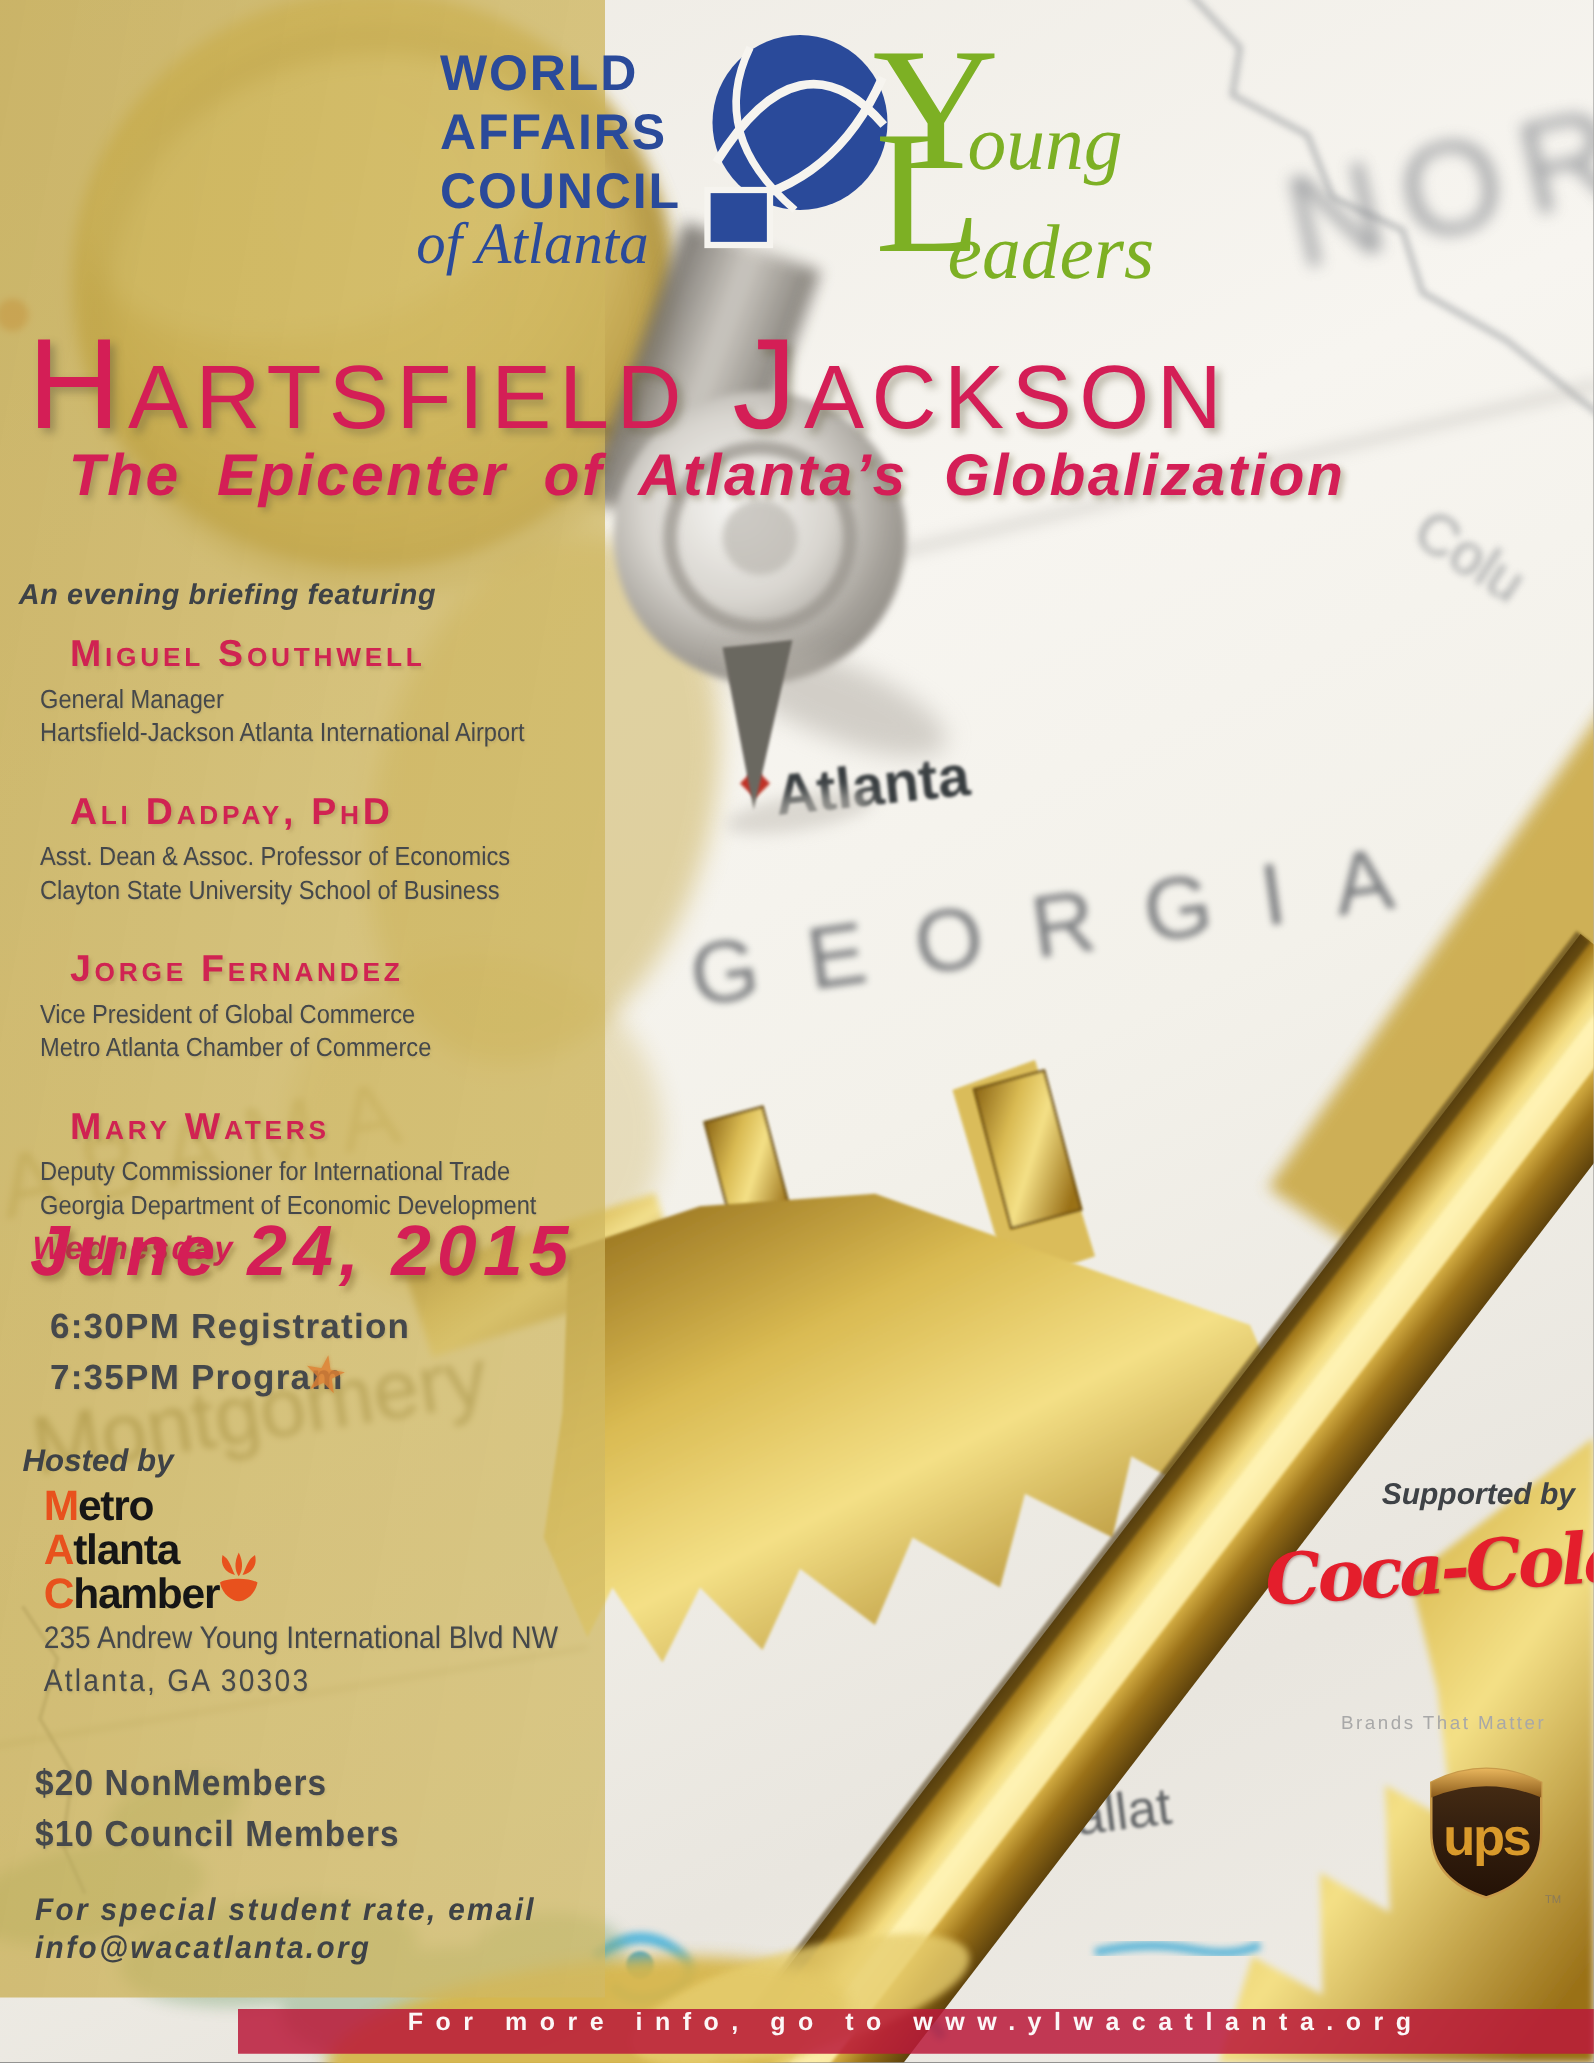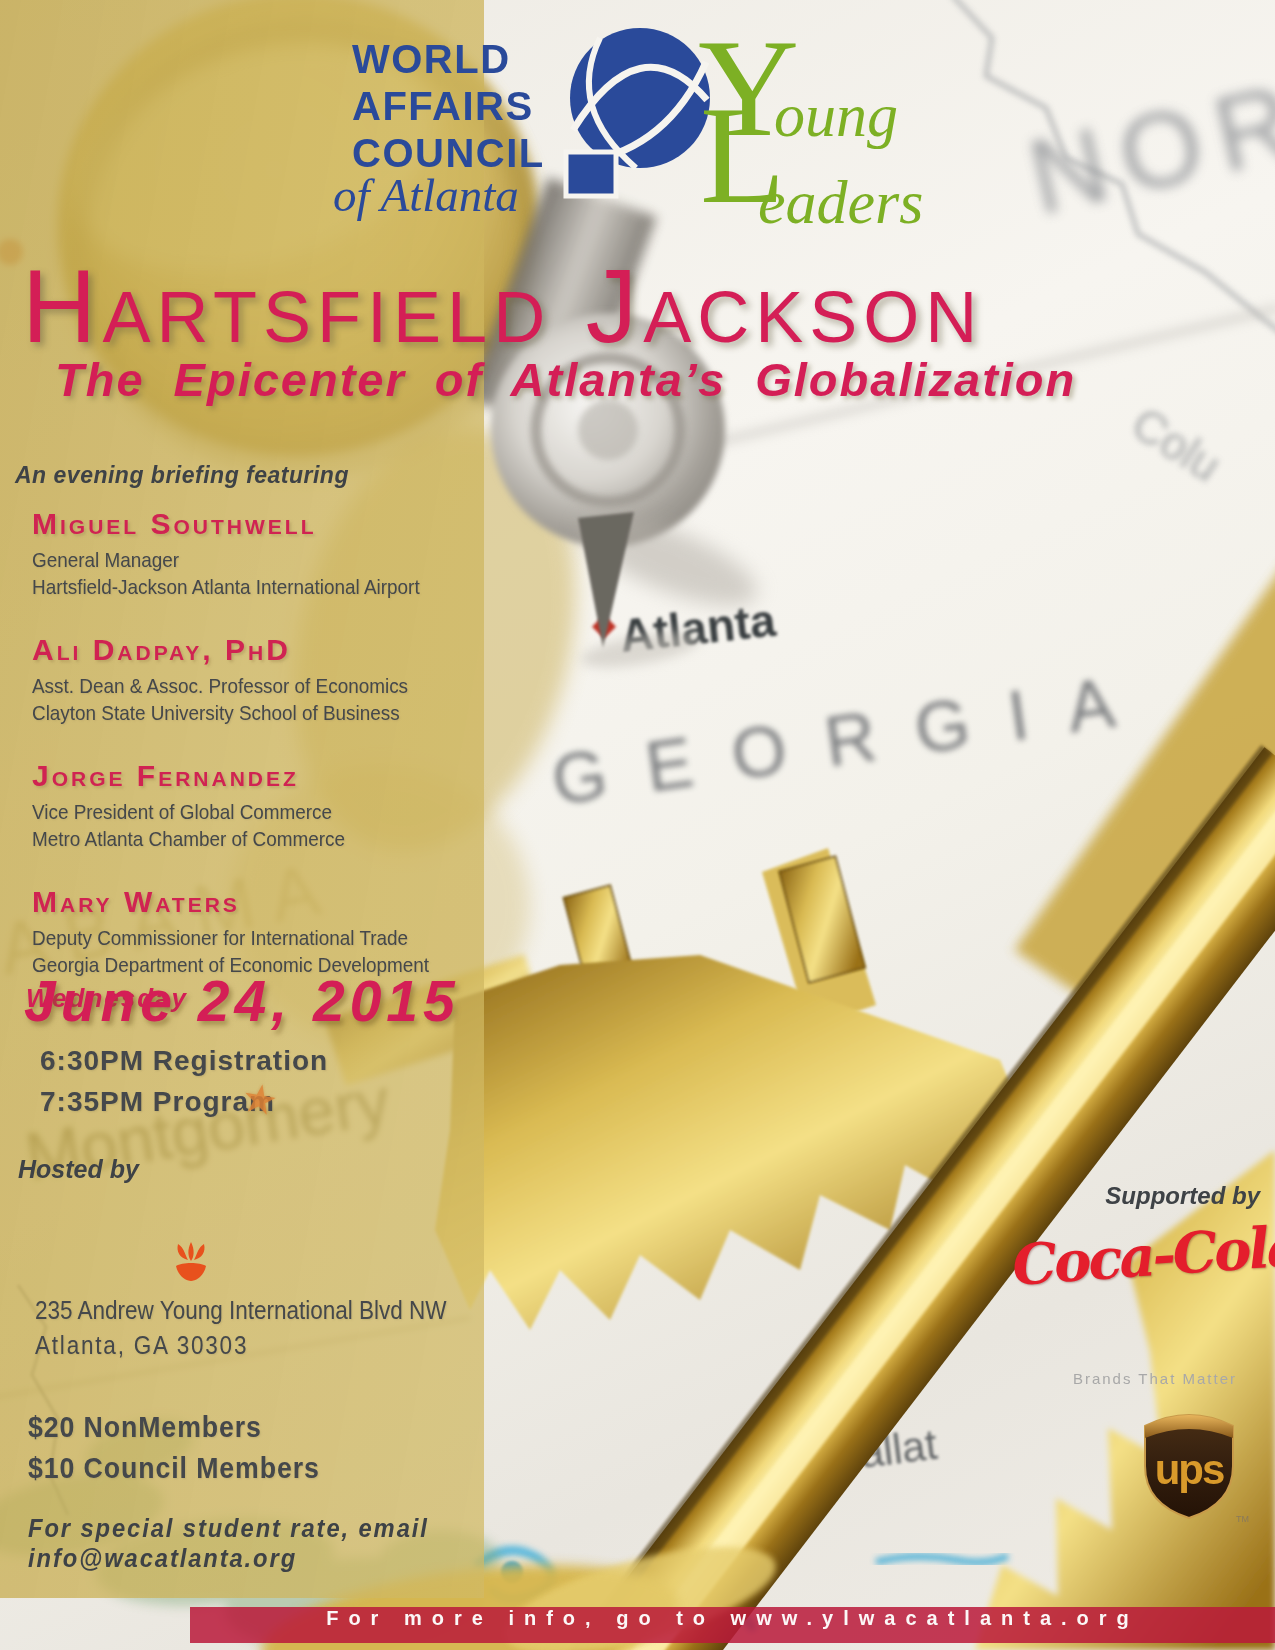--- a/index.html
+++ b/index.html
@@ -27,21 +27,21 @@
   .subtitle{
     font-size:47px;font-weight:bold;font-style:italic;letter-spacing:2px;word-spacing:14px;
     color:#d41e56;text-shadow:3px 3px 5px rgba(110,100,60,.4);
   }
   
   .intro{font-size:23px;font-weight:bold;font-style:italic;color:#3e4246;letter-spacing:.5px;}
   .speakers{position:absolute;left:15px;top:462px;width:640px;z-index:3;}
   .speaker{margin:0 0 33px 17px;}
   .speaker-name{
     font-size:30px;font-weight:bold;font-variant-caps:small-caps;letter-spacing:3px;
-    color:#d02352;margin-bottom:5px;text-shadow:2px 2px 3px rgba(140,120,70,.35);white-space:nowrap;
+    color:#d02352;margin-bottom:5px;text-shadow:2px 2px 3px rgba(140,120,70,.35);white-space:nowrap;margin-left:24px;
   }
   .speaker-line{
     font-size:21px;color:#45484b;line-height:27px;white-space:nowrap;
     transform:scaleX(.9);transform-origin:left;text-shadow:1px 1px 2px rgba(150,135,90,.3);
   }
   
   .day{font-size:26px;font-weight:bold;font-style:italic;letter-spacing:2px;color:#d41e56;text-shadow:2px 3px 4px rgba(120,95,40,.5);margin-top:45px;}
   .date{font-size:57px;font-weight:bold;font-style:italic;letter-spacing:5px;color:#d41e56;text-shadow:3px 4px 5px rgba(120,95,40,.5);}
   .time{font-size:28px;font-weight:bold;letter-spacing:1px;color:#45484b;text-shadow:1px 1px 2px rgba(150,135,90,.35);}
   .star{font-size:40px;color:#dd8033;opacity:.85;transform:rotate(10deg);text-shadow:0 0 3px rgba(200,120,40,.6);}
@@ -240,20 +240,25 @@
     </div>
   </div>
 
   <div class="abs day" style="left:26px;top:938px;">Wednesday</div>
   <div class="abs date" style="left:24px;top:968px;">June 24, 2015</div>
   <div class="abs time" style="left:40px;top:1045px;">6:30PM Registration</div>
   <div class="abs time" style="left:40px;top:1086px;">7:35PM Program</div>
   <span class="abs star" style="left:242px;top:1076px;">★</span>
 
   <div class="abs hosted" style="left:18px;top:1155px;">Hosted by</div>
+  <div class="abs" style="left:35px;top:1188px;">
+    <div class="mac-line"><span class="mac-i">M</span><span>etro</span></div>
+    <div class="mac-line"><span class="mac-i">A</span><span>tlanta</span></div>
+    <div class="mac-line"><span class="mac-i">C</span><span>hamber</span></div>
+  </div>
   <svg class="abs" style="left:166px;top:1240px;" width="50" height="44" viewBox="0 0 50 44">
     <g fill="#e8511d">
       <path d="M12 4 C10 12 14 18 22 20 C18 12 18 8 12 4 Z"></path>
       <path d="M25 2 C21 10 22 17 25 21 C28 17 29 10 25 2 Z"></path>
       <path d="M38 4 C40 12 36 18 28 20 C32 12 32 8 38 4 Z"></path>
       <path d="M10 26 C16 22 34 22 40 26 C38 36 30 41 25 41 C20 41 12 36 10 26 Z"></path>
     </g>
   </svg>
   <div class="abs addr" style="left:35px;top:1293px;">235 Andrew Young International Blvd NW</div>
   <div class="abs addr" style="left:35px;top:1328px;letter-spacing:2px;">Atlanta, GA 30303</div>

